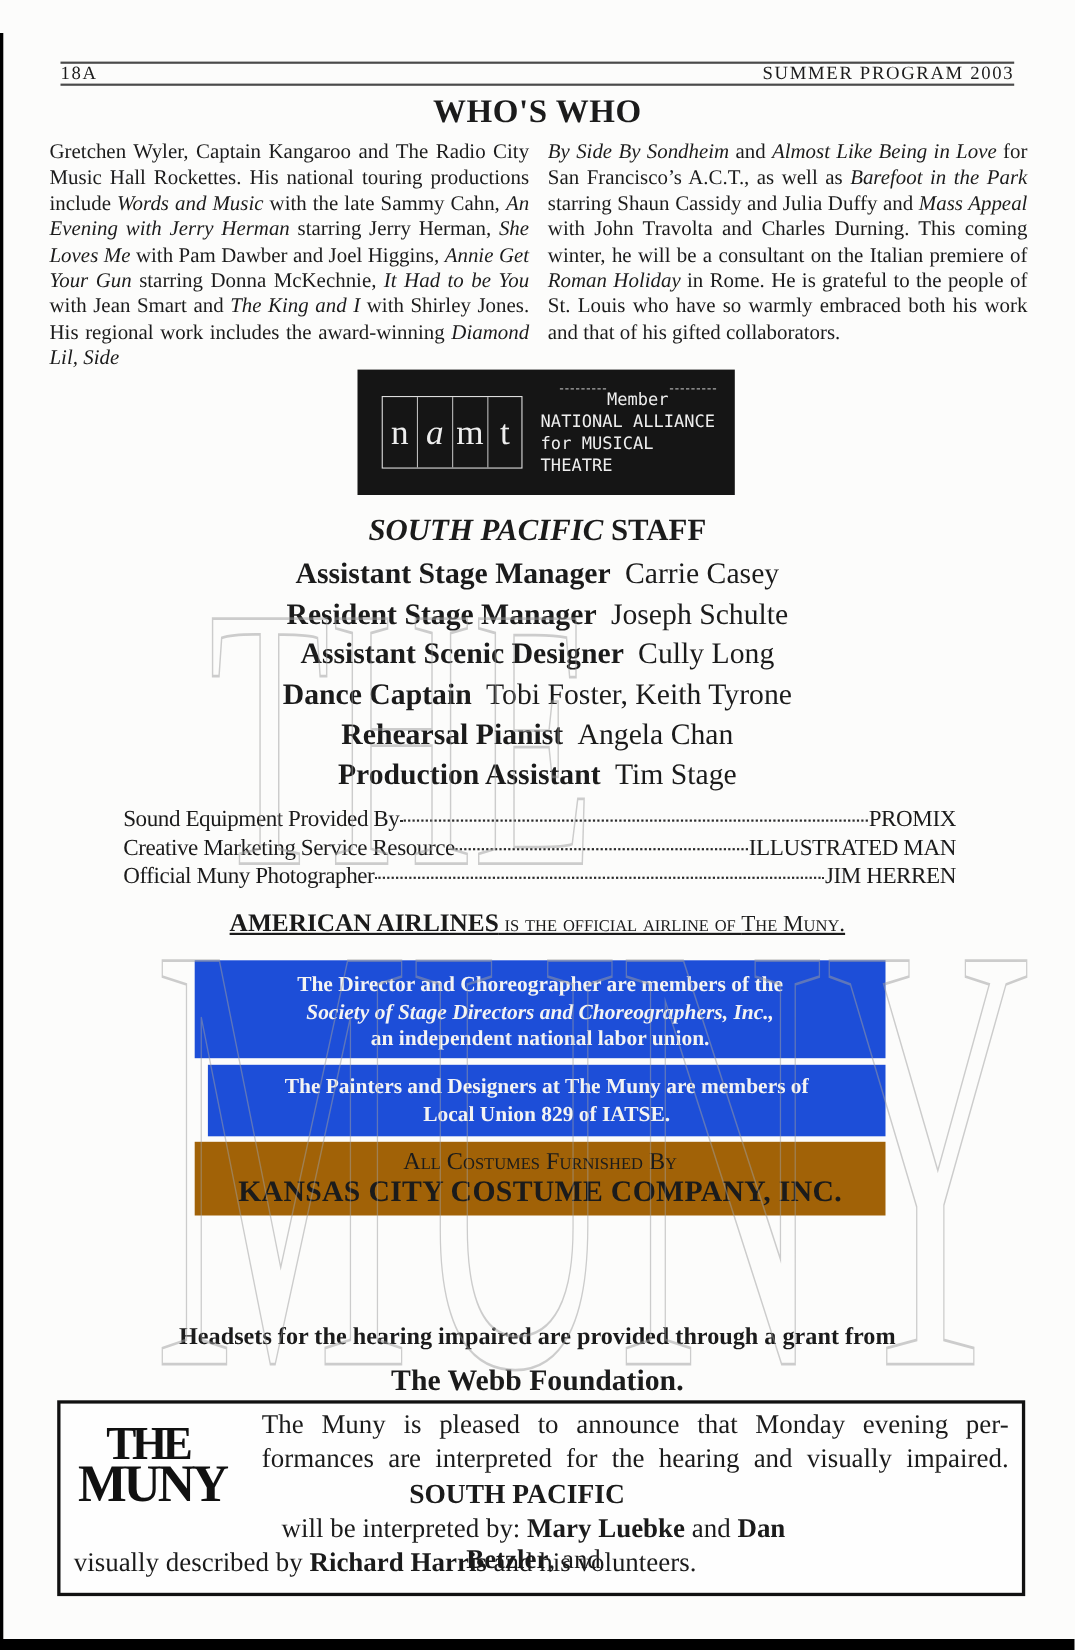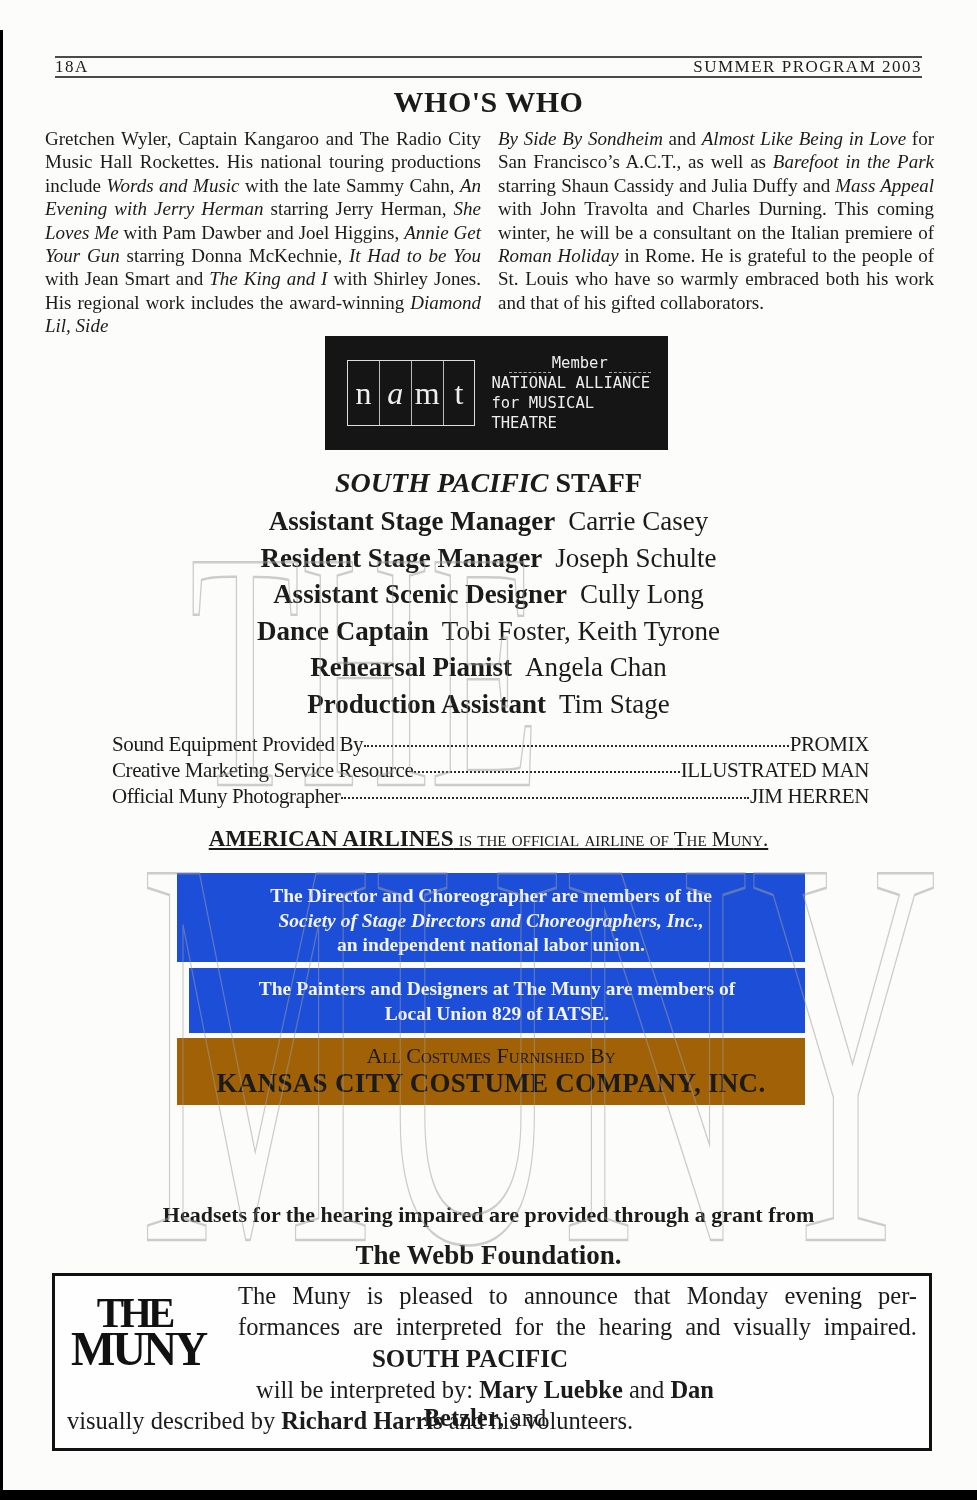--- a/index.html
+++ b/index.html
@@ -33,21 +33,21 @@
   
   .namt{position:absolute;left:325px;top:336px;width:343px;height:114px;background:#151515;
         display:flex;align-items:center;}
   .namt-box{margin-left:22px;width:127px;height:64px;border:1.5px solid #ddd;
         display:flex;align-items:stretch;}
   .namt-cell{flex:1;display:flex;align-items:center;justify-content:center;
         color:#eee;font-size:32px;border-right:1px solid #bbb;}
   .namt-cell:last-child{border-right:none;}
   .namt-right{margin-left:16px;font-family:"DejaVu Sans Mono", monospace;color:#eee;
         font-size:15.5px;line-height:20px;}
-  .member-row{display:flex;align-items:flex-end;gap:1px;justify-content:center;}
+  .member-row{display:flex;align-items:flex-start;gap:1px;justify-content:center;}
   .mdash{width:42px;border-top:1.5px dashed #aaa;height:0;}
 
   
   .staff-heading{position:absolute;left:0;width:100%;top:467px;text-align:center;font-size:28px;}
   .staff-rows{position:absolute;left:0;width:100%;top:506px;}
   .staff-row{height:36.5px;text-align:center;font-size:27px;}
   .staff-row .role{font-weight:bold;margin-right:13px;}
 
   
   .credits{position:absolute;left:112px;top:732px;width:757px;font-size:21px;letter-spacing:-0.4px;}

